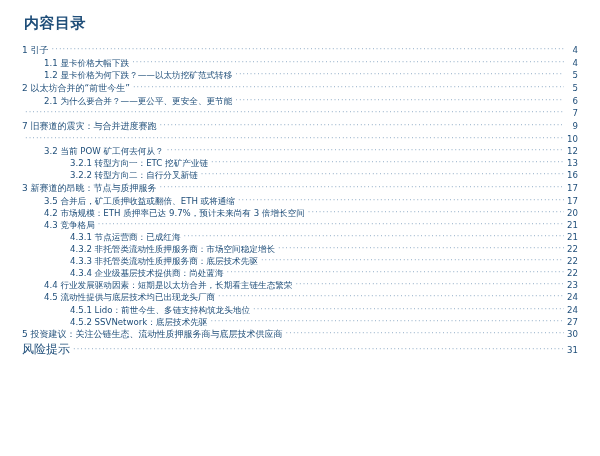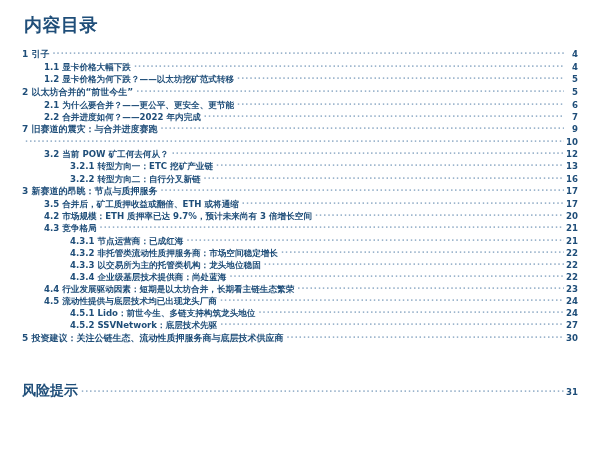--- a/index.html
+++ b/index.html
@@ -15,40 +15,39 @@
     overflow: hidden;
   }
   .page {
     position: relative;
     width: 600px;
     height: 456px;
     box-sizing: border-box;
     padding: 14px 22px 0 22px;
   }
   .doc-title {
-    font-size: 18px;
+    font-size: 15px;
     font-weight: bold;
     color: #1f4e79;
     letter-spacing: 0.5px;
     margin: 0 0 12px 2px;
     line-height: 1.2;
   }
   .toc {
     display: block;
   }
   .toc-row {
     display: flex;
     align-items: baseline;
     width: 100%;
     font-size: 8.6px;
     line-height: 1.0;
     color: #1f4e79;
     padding: 1.55px 0;
     white-space: nowrap;
-    font-weight: bold;
   }
   .toc-row .label {
     flex: 0 0 auto;
     color: #1f4e79;
   }
   .toc-row .dots {
     flex: 1 1 auto;
     overflow: hidden;
     margin: 0 2px 0 3px;
     position: relative;
@@ -62,21 +61,21 @@
     flex: 0 0 auto;
     color: #1f4e79;
     text-align: right;
     min-width: 12px;
   }
   
   .lvl-1 .label { padding-left: 0px; font-size: 9px; }
   .lvl-1 { padding-top: 2.3px; padding-bottom: 2.3px; }
   .lvl-2 .label { padding-left: 22px; }
   .lvl-3 .label { padding-left: 48px; }
-  .lvl-0 .label { padding-left: 0px; font-size: 14px; margin-top: 36px; }
+  .lvl-0 .label { padding-left: 0px; font-size: 12px; }
 </style>
 </head>
 <body>
 
 <div class="page">
   <div class="doc-title">内容目录</div>
   <div class="toc" id="toc-root">
       <div class="toc-row lvl-1">
         <span class="label">1 引子</span>
         <span class="dots">····································································································································································</span>
@@ -96,21 +95,20 @@
         <span class="label">2 以太坊合并的“前世今生”</span>
         <span class="dots">····································································································································································</span>
         <span class="page-num">5</span>
       </div>
       <div class="toc-row lvl-2">
         <span class="label">2.1 为什么要合并？——更公平、更安全、更节能</span>
         <span class="dots">····································································································································································</span>
         <span class="page-num">6</span>
       </div>
       <div class="toc-row lvl-2">
-        <span class="label">2.2 合并进度如何？——2022 年内完成</span>
         <span class="dots">····································································································································································</span>
         <span class="page-num">7</span>
       </div>
       <div class="toc-row lvl-1">
         <span class="label">7 旧赛道的震灾：与合并进度赛跑</span>
         <span class="dots">····································································································································································</span>
         <span class="page-num">9</span>
       </div>
       <div class="toc-row lvl-2">
         <span class="dots">····································································································································································</span>
@@ -155,21 +153,21 @@
         <span class="label">4.3.1 节点运营商：已成红海</span>
         <span class="dots">····································································································································································</span>
         <span class="page-num">21</span>
       </div>
       <div class="toc-row lvl-3">
         <span class="label">4.3.2 非托管类流动性质押服务商：市场空间稳定增长</span>
         <span class="dots">····································································································································································</span>
         <span class="page-num">22</span>
       </div>
       <div class="toc-row lvl-3">
-        <span class="label">4.3.3 以交易所为主的托管类机构：龙头地位稳固</span>
+        <span class="label">4.3.3 非托管类流动性质押服务商：底层技术先驱</span>
         <span class="dots">····································································································································································</span>
         <span class="page-num">22</span>
       </div>
       <div class="toc-row lvl-3">
         <span class="label">4.3.4 企业级基层技术提供商：尚处蓝海</span>
         <span class="dots">····································································································································································</span>
         <span class="page-num">22</span>
       </div>
       <div class="toc-row lvl-2">
         <span class="label">4.4 行业发展驱动因素：短期是以太坊合并，长期看主链生态繁荣</span>

